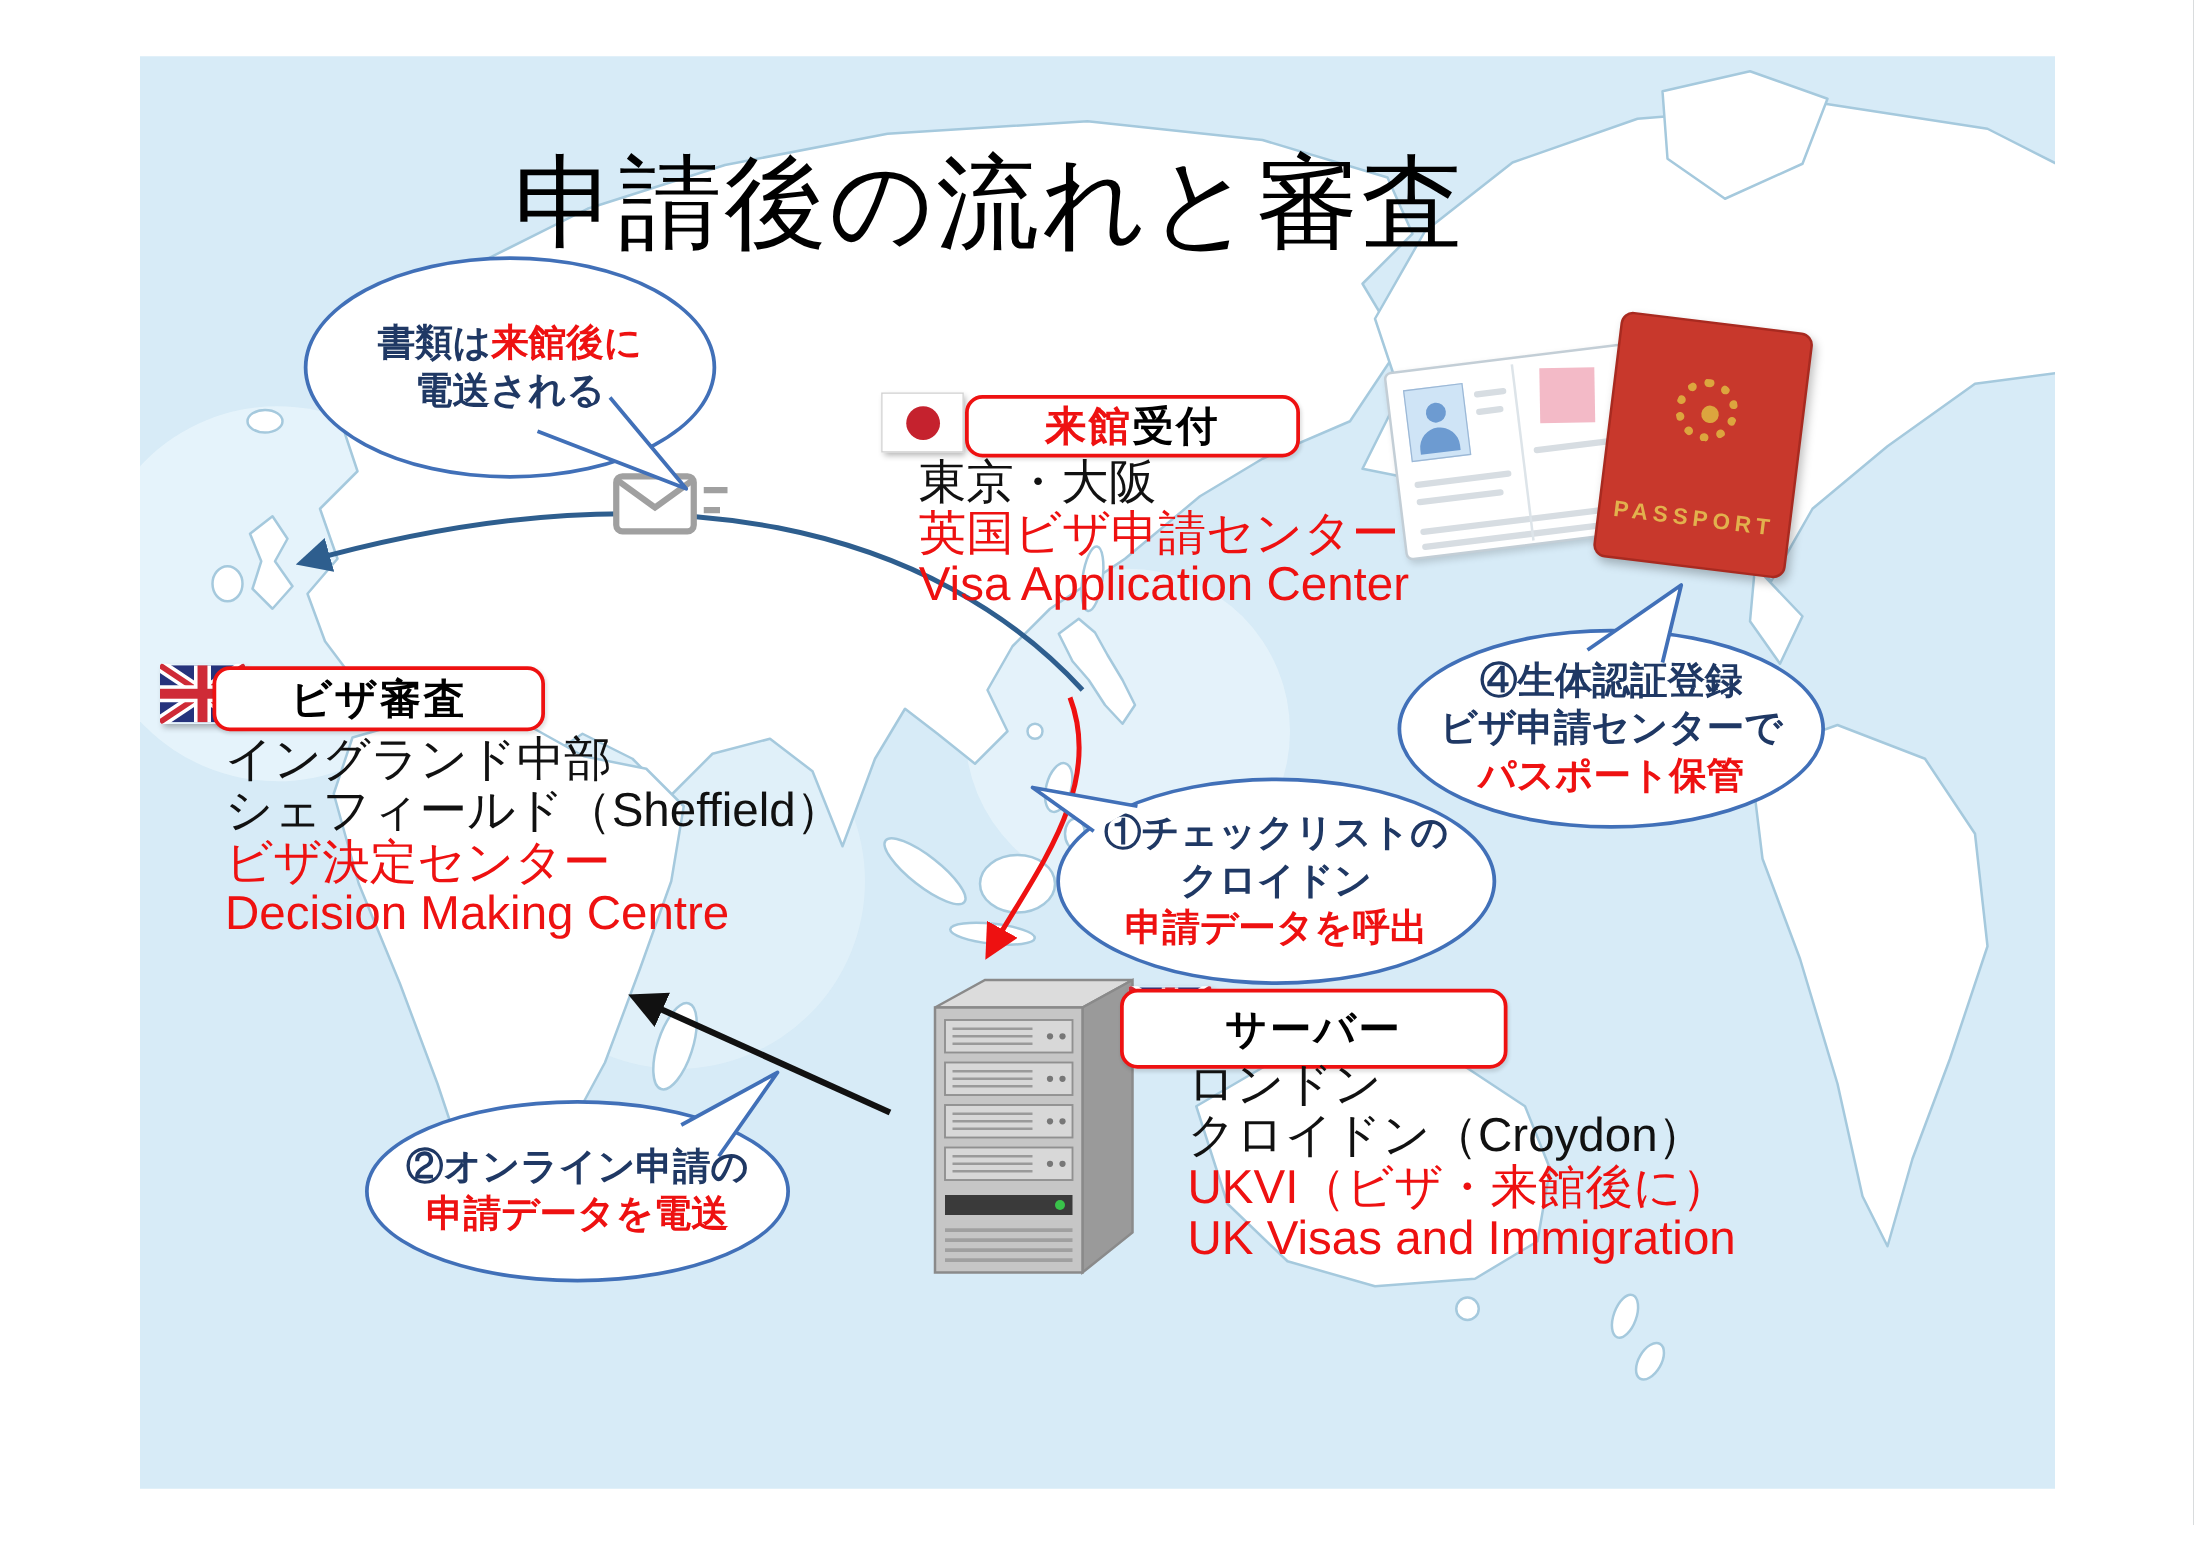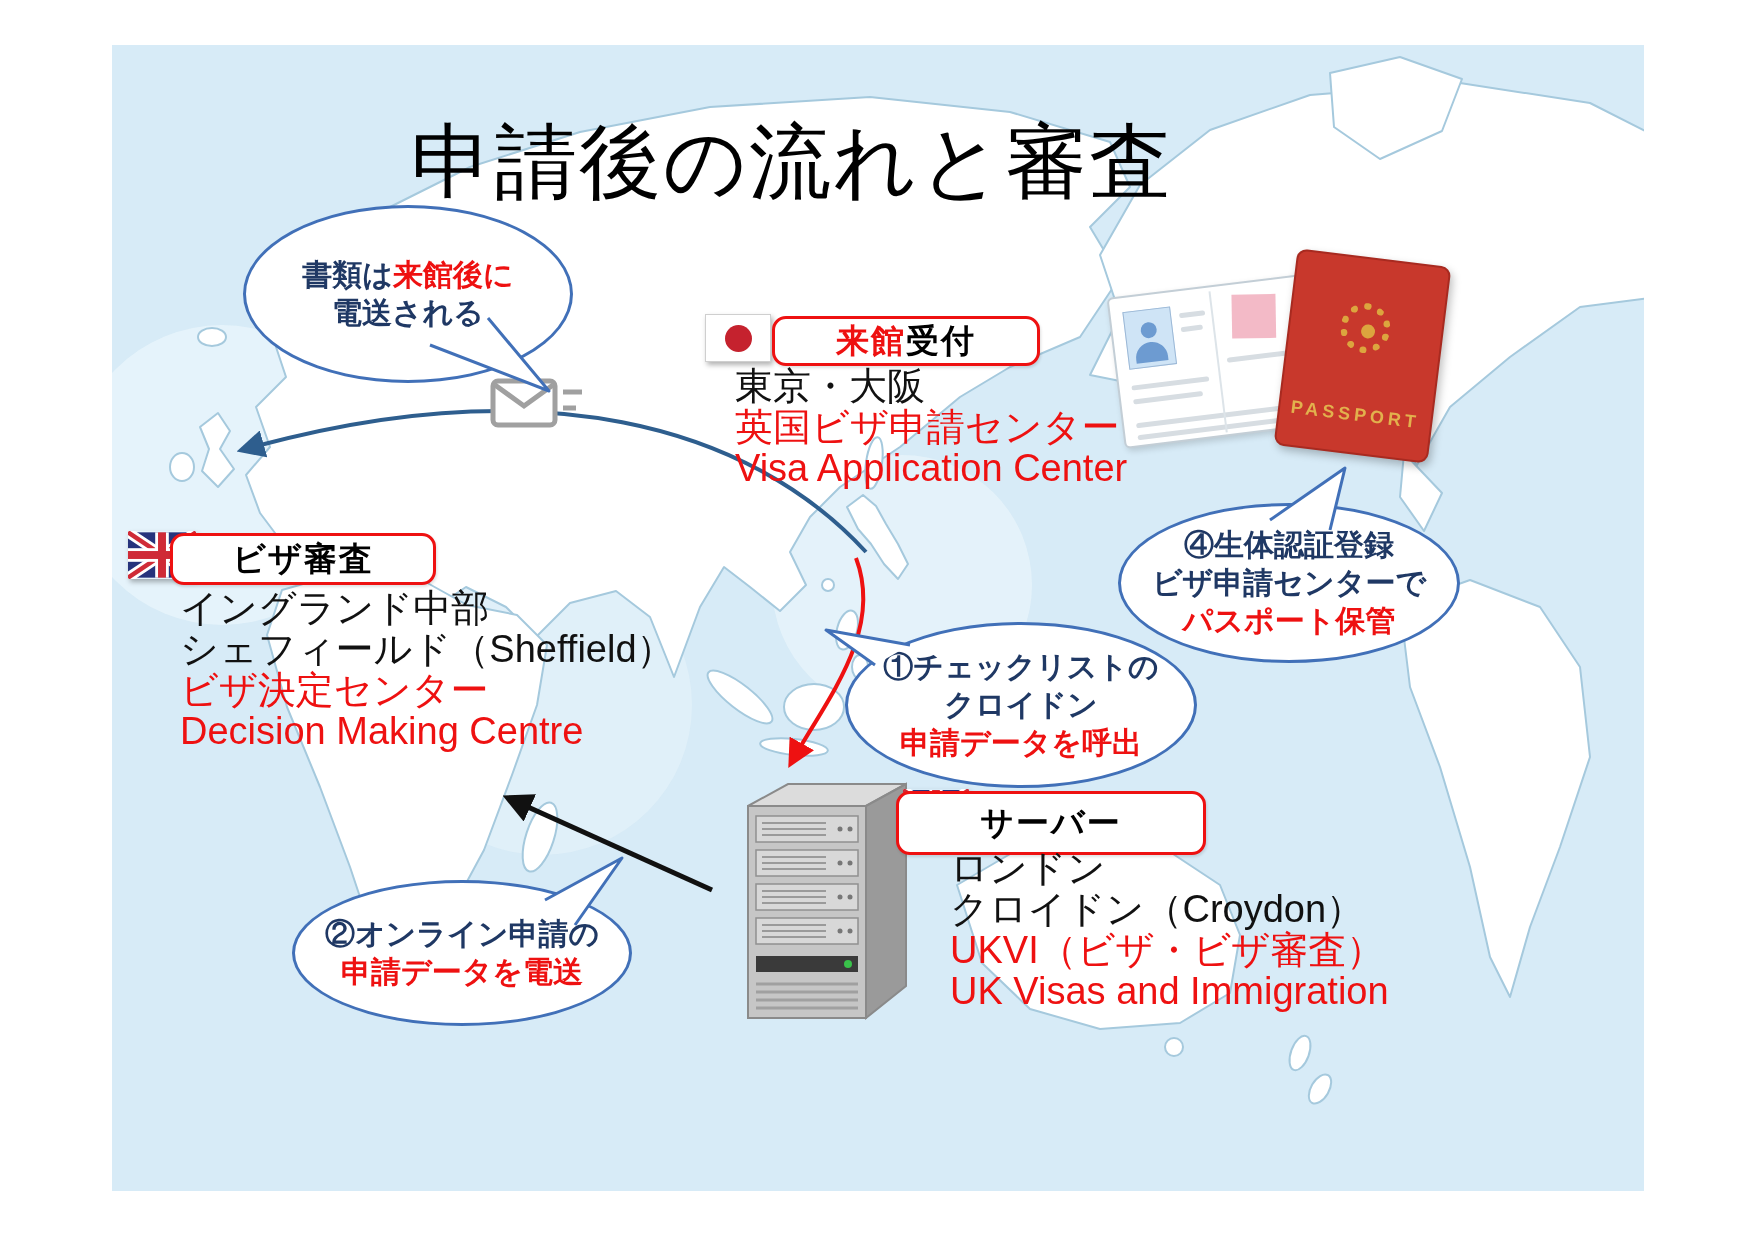--- a/index.html
+++ b/index.html
@@ -237,21 +237,21 @@
       <rect x="26.5" width="7" height="40" fill="#cf2b37"></rect>
       <rect y="16.5" width="60" height="7" fill="#cf2b37"></rect>
     </svg>
   </div>
   <div class="tagbox" style="left:896px;top:791px;width:310px;height:64px;">
     <span>サーバー</span>
   </div>
   <div class="info" style="left:950px;top:848px;">
     <div>ロンドン</div>
     <div>クロイドン（Croydon）</div>
-    <div class="red">UKVI（ビザ・ビザ審査）</div>
+    <div class="red">UKVI（ビザ・来館後に）</div>
     <div class="red">UK Visas and Immigration</div>
   </div>
 
   <div class="bubble" style="left:243px;top:205px;width:330px;height:178px;">
     <div><span>書類は</span><span class="red">来館後に</span></div>
     <div>電送される</div>
   </div>
 
   <div class="bubble" style="left:1118px;top:503px;width:342px;height:160px;">
     <div>④生体認証登録</div>

